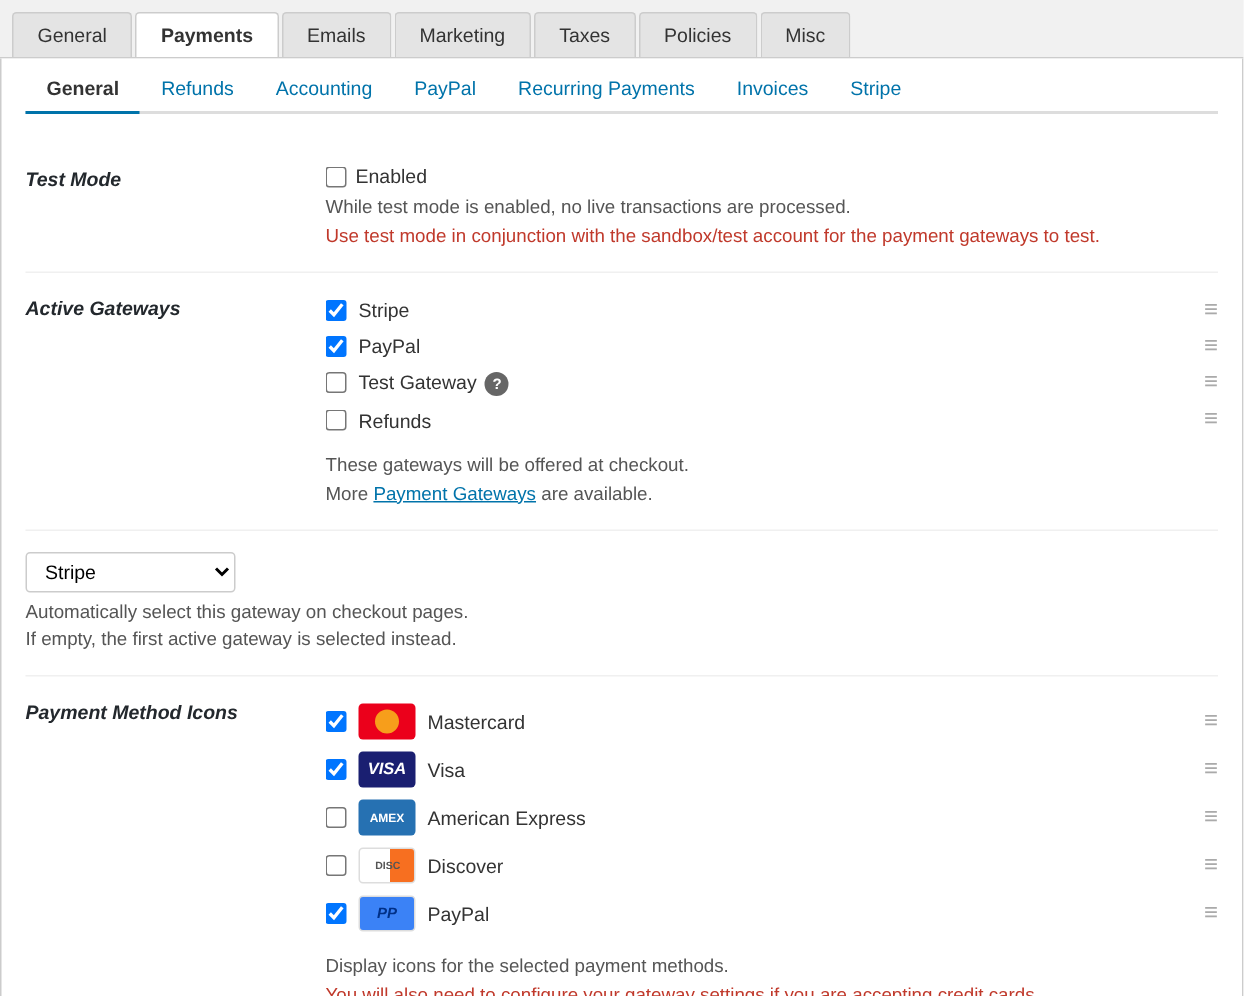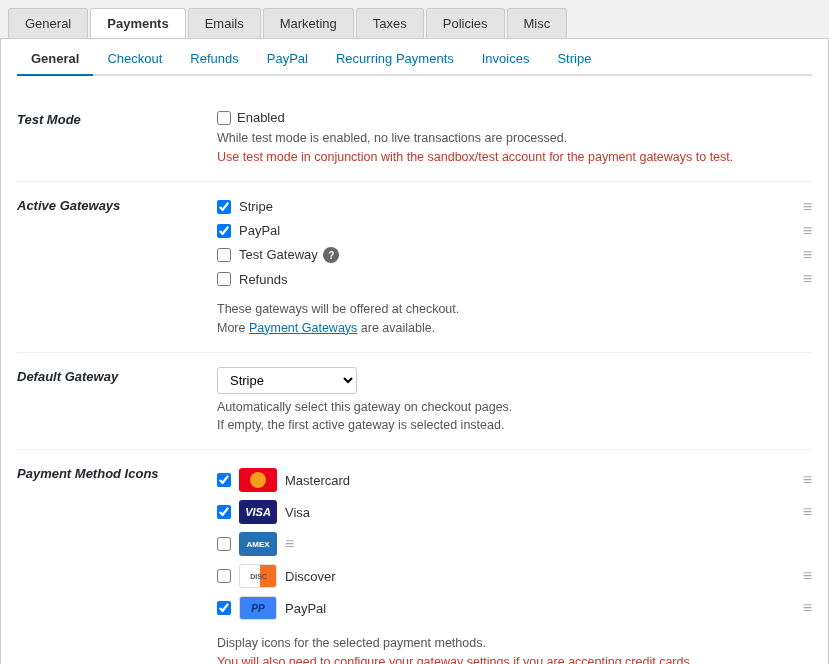--- a/index.html
+++ b/index.html
@@ -272,22 +272,22 @@
     <div class="top-tab">Marketing</div>
     <div class="top-tab">Taxes</div>
     <div class="top-tab">Policies</div>
     <div class="top-tab">Misc</div>
   </div>
 
   <div class="content-area">
 
     <nav class="sub-nav">
       <a class="sub-nav-item active">General</a>
-      <a class="sub-nav-item">Checkout</a>
       <a class="sub-nav-item">Refunds</a>
+      <a class="sub-nav-item">Accounting</a>
       <a class="sub-nav-item">PayPal</a>
       <a class="sub-nav-item">Recurring Payments</a>
       <a class="sub-nav-item">Invoices</a>
       <a class="sub-nav-item">Stripe</a>
     </nav>
 
     <div class="settings-table">
 
       <div class="settings-row">
         <div class="settings-label">Test Mode</div>
@@ -335,21 +335,20 @@
 
           </div>
           <div class="desc-text">
             <span>These gateways will be offered at checkout.</span><br>
             <span>More </span><a class="desc-link">Payment Gateways</a><span> are available.</span>
           </div>
         </div>
       </div>
 
       <div class="settings-row">
-        <div class="settings-label">Default Gateway</div>
         <div class="settings-content">
           <select class="gateway-select">
             <option>Stripe</option>
             <option>PayPal</option>
             <option>Store Gateway</option>
             <option>Amazon</option>
           </select>
           <div class="desc-text">
             <span>Automatically select this gateway on checkout pages.</span><br>
             <span>If empty, the first active gateway is selected instead.</span>
@@ -380,20 +379,21 @@
             </div>
             <span class="payment-icon-name">Visa</span>
             <span class="drag-handle">≡</span>
           </div>
 
           <div class="payment-icon-row">
             <input type="checkbox" style="">
             <div class="card-icon card-amex">
               <span class="amex-text">AMEX</span>
             </div>
+            <span class="payment-icon-name">American Express</span>
             <span class="drag-handle">≡</span>
           </div>
 
           <div class="payment-icon-row">
             <input type="checkbox" style="">
             <div class="card-icon discover-icon" style="background: linear-gradient(to right, #fff 55%, #f76f20 55%); border:1px solid #ddd;">
               <span style="font-size:7px; color:#555; font-weight:700; position:relative; z-index:1; margin-left:1px;">DISC</span>
             </div>
             <span class="payment-icon-name">Discover</span>
             <span class="drag-handle">≡</span>

